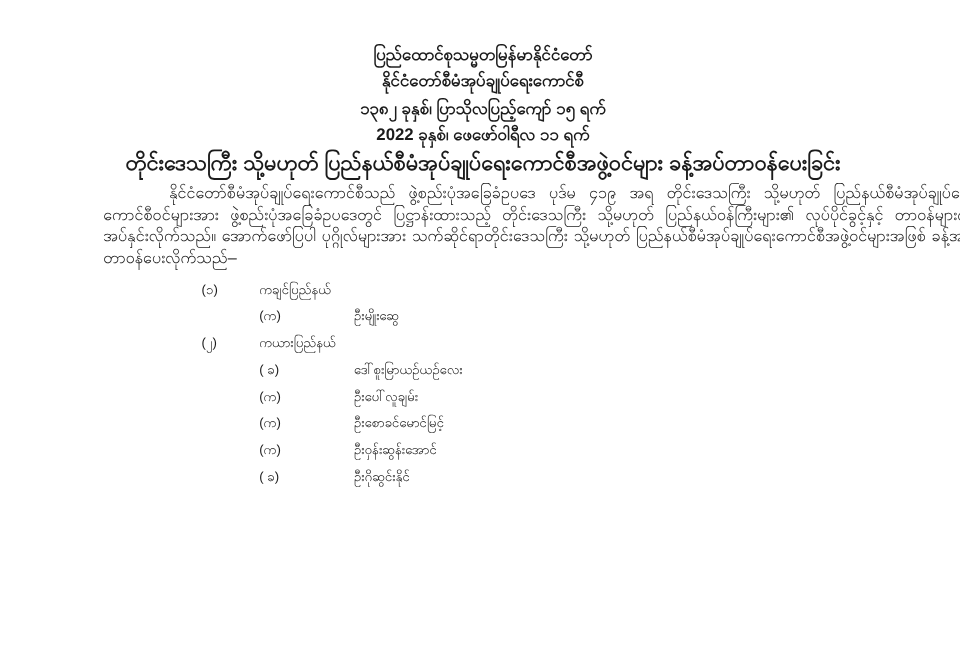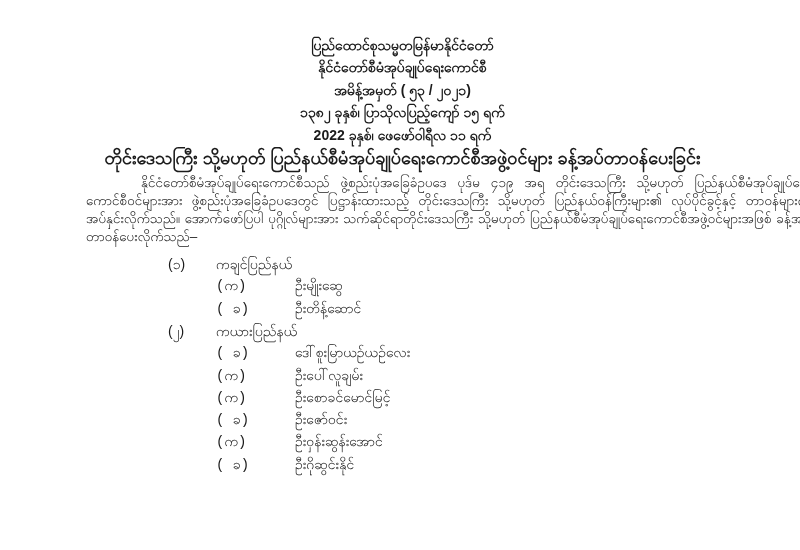--- a/index.html
+++ b/index.html
@@ -41,84 +41,77 @@
     font-size: 13.5px;
     line-height: 18px;
     text-align: justify;
     text-indent: 55px;
     margin-top: 5px;
     width: 725px;
     margin-left: 46px;
   }
   .region-list {
     margin-top: 7px;
-    font-size: 14px;
+    font-size: 11px;
   }
   .list-row {
     height: 22.3px;
     line-height: 22.3px;
     white-space: nowrap;
   }
   .row-main { padding-left: 128px; }
-  .row-sub  { padding-left: 176px; font-family: Liberation Mono, monospace; }
+  .row-sub  { padding-left: 176px; }
   .num {
     display: inline-block;
     width: 48px;
   }
   .sublabel {
     display: inline-block;
     width: 79px;
   }
   .region-name, .member-name { display: inline-block; }
 </style>
 </head>
 <body>
 
 <div class="page">
 
   <div class="doc-header">
     <div class="h-line">ပြည်ထောင်စုသမ္မတမြန်မာနိုင်ငံတော်</div>
     <div class="h-line">နိုင်ငံတော်စီမံအုပ်ချုပ်ရေးကောင်စီ</div>
-    <div class="h-line">အမိန့်အမှတ် ( ၅၃ / ၂၀၂၁)</div>
     <div class="h-line">၁၃၈၂ ခုနှစ်၊ ပြာသိုလပြည့်ကျော် ၁၅ ရက်</div>
     <div class="h-line">2022 ခုနှစ်၊ ဖေဖော်ဝါရီလ ၁၁ ရက်</div>
   </div>
 
   <div class="order-title">တိုင်းဒေသကြီး သို့မဟုတ် ပြည်နယ်စီမံအုပ်ချုပ်ရေးကောင်စီအဖွဲ့ဝင်များ ခန့်အပ်တာဝန်ပေးခြင်း</div>
 
   <div class="order-body">နိုင်ငံတော်စီမံအုပ်ချုပ်ရေးကောင်စီသည် ဖွဲ့စည်းပုံအခြေခံဥပဒေ ပုဒ်မ ၄၁၉ အရ တိုင်းဒေသကြီး သို့မဟုတ် ပြည်နယ်စီမံအုပ်ချုပ်ရေးကောင်စီဝင်များအား ဖွဲ့စည်းပုံအခြေခံဥပဒေတွင် ပြဋ္ဌာန်းထားသည့် တိုင်းဒေသကြီး သို့မဟုတ် ပြည်နယ်ဝန်ကြီးများ၏ လုပ်ပိုင်ခွင့်နှင့် တာဝန်များကို အပ်နှင်းလိုက်သည်။ အောက်ဖော်ပြပါ ပုဂ္ဂိုလ်များအား သက်ဆိုင်ရာတိုင်းဒေသကြီး သို့မဟုတ် ပြည်နယ်စီမံအုပ်ချုပ်ရေးကောင်စီအဖွဲ့ဝင်များအဖြစ် ခန့်အပ်တာဝန်ပေးလိုက်သည်–</div>
 
   <div class="region-list">
 
     <div class="list-row row-main">
       <span class="num">(၁)</span><span class="region-name">ကချင်ပြည်နယ်</span>
     </div>
     <div class="list-row row-sub">
       <span class="sublabel">(က)</span><span class="member-name">ဦးမျိုးဆွေ</span>
     </div>
-    <div class="list-row row-sub">
-      <span class="sublabel">( ခ)</span><span class="member-name">ဦးတိန့်ဆောင်</span>
-    </div>
 
     <div class="list-row row-main">
       <span class="num">(၂)</span><span class="region-name">ကယားပြည်နယ်</span>
     </div>
     <div class="list-row row-sub">
       <span class="sublabel">( ခ)</span><span class="member-name">ဒေါ်စူးမြာယဉ်ယဉ်လေး</span>
     </div>
     <div class="list-row row-sub">
       <span class="sublabel">(က)</span><span class="member-name">ဦးပေါ်လူချမ်း</span>
     </div>
 
     <div class="list-row row-sub">
       <span class="sublabel">(က)</span><span class="member-name">ဦးစောခင်မောင်မြင့်</span>
     </div>
-    <div class="list-row row-sub">
-      <span class="sublabel">( ခ)</span><span class="member-name">ဦးဇော်ဝင်း</span>
-    </div>
 
     <div class="list-row row-sub">
       <span class="sublabel">(က)</span><span class="member-name">ဦးဝှန်းဆွန်းအောင်</span>
     </div>
     <div class="list-row row-sub">
       <span class="sublabel">( ခ)</span><span class="member-name">ဦးဂိုဆွင်းနိုင်</span>
     </div>
 
   </div>
 </div>

